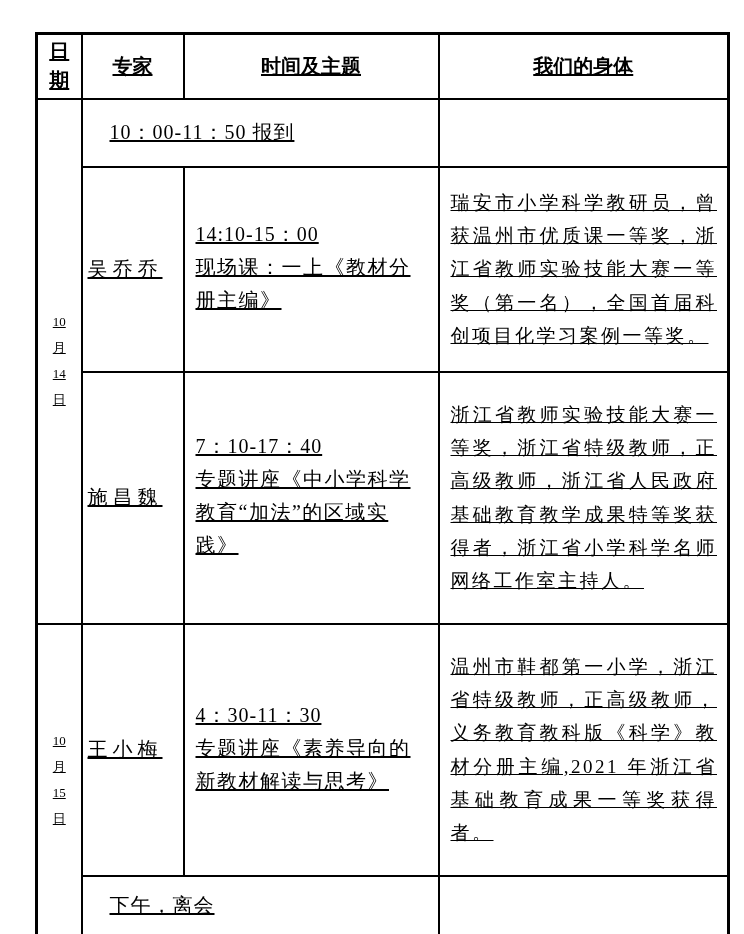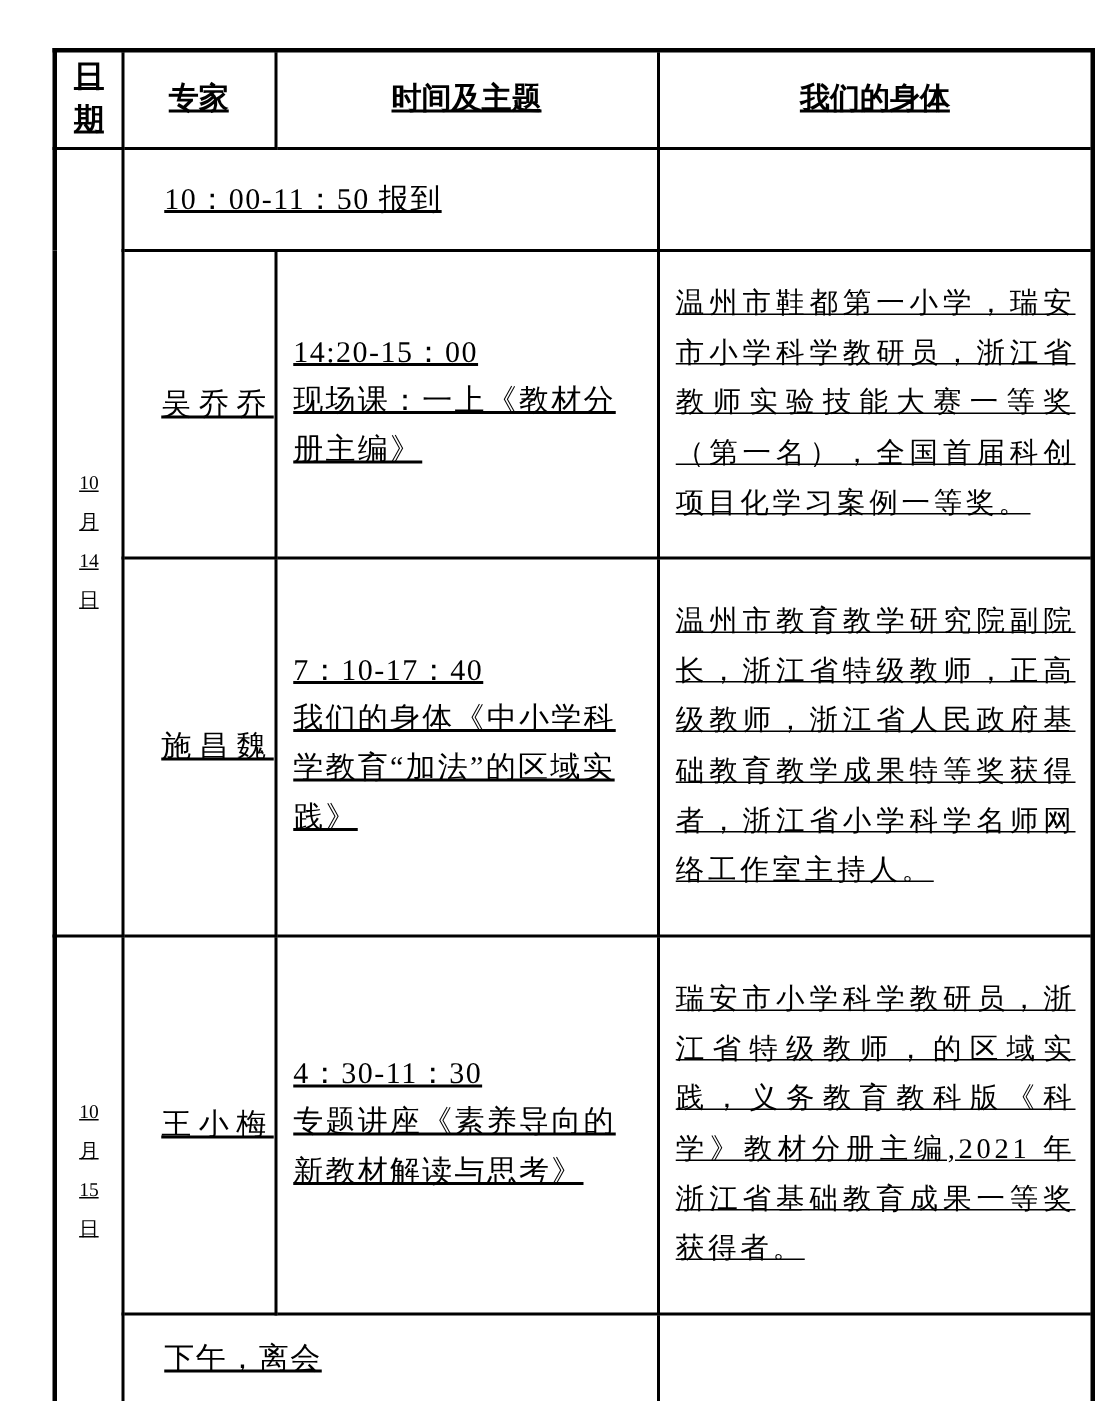--- a/index.html
+++ b/index.html
@@ -46,21 +46,21 @@
     line-height: 1.45;
     padding: 2px 2px;
   }
   td.date-cell {
     text-align: center;
     font-size: 13px;
     line-height: 2.0;
     white-space: pre-line;
   }
   td.expert-cell {
-    text-align: right;
+    text-align: left;
     font-size: 20px;
     letter-spacing: 5px;
     padding-left: 5px;
   }
   td.time-cell {
     text-align: left;
     padding: 8px 10px 8px 11px;
     font-size: 20px;
   }
   .time-line {
@@ -110,44 +110,44 @@
         <td class="date-cell" rowspan="3">10
 月
 14
 日</td>
         <td class="merged-cell" colspan="2">10：00-11：50 报到</td>
         <td class="profile-cell"></td>
       </tr>
       <tr class="r-s1">
         <td class="expert-cell">吴乔乔</td>
         <td class="time-cell">
-          <div class="time-line">14:20-15：00</div>
+          <div class="time-line">14:10-15：00</div>
           <div class="topic-line">现场课：一上《教材分册主编》</div>
         </td>
-        <td class="profile-cell">温州市鞋都第一小学，瑞安市小学科学教研员，浙江省教师实验技能大赛一等奖（第一名），全国首届科创项目化学习案例一等奖。</td>
+        <td class="profile-cell">瑞安市小学科学教研员，曾获温州市优质课一等奖，浙江省教师实验技能大赛一等奖（第一名），全国首届科创项目化学习案例一等奖。</td>
       </tr>
       <tr class="r-s2">
         <td class="expert-cell">施昌魏</td>
         <td class="time-cell">
           <div class="time-line">7：10-17：40</div>
-          <div class="topic-line">我们的身体《中小学科学教育“加法”的区域实践》</div>
+          <div class="topic-line">专题讲座《中小学科学教育“加法”的区域实践》</div>
         </td>
-        <td class="profile-cell">温州市教育教学研究院副院长，浙江省特级教师，正高级教师，浙江省人民政府基础教育教学成果特等奖获得者，浙江省小学科学名师网络工作室主持人。</td>
+        <td class="profile-cell">浙江省教师实验技能大赛一等奖，浙江省特级教师，正高级教师，浙江省人民政府基础教育教学成果特等奖获得者，浙江省小学科学名师网络工作室主持人。</td>
       </tr>
       <tr class="r-s3">
         <td class="date-cell" rowspan="2">10
 月
 15
 日</td>
         <td class="expert-cell">王小梅</td>
         <td class="time-cell">
           <div class="time-line">4：30-11：30</div>
           <div class="topic-line">专题讲座《素养导向的新教材解读与思考》</div>
         </td>
-        <td class="profile-cell">瑞安市小学科学教研员，浙江省特级教师，的区域实践，义务教育教科版《科学》教材分册主编,2021 年浙江省基础教育成果一等奖获得者。</td>
+        <td class="profile-cell">温州市鞋都第一小学，浙江省特级教师，正高级教师，义务教育教科版《科学》教材分册主编,2021 年浙江省基础教育成果一等奖获得者。</td>
       </tr>
       <tr class="r-depart">
         <td class="merged-cell" colspan="2">下午，离会</td>
         <td class="profile-cell"></td>
       </tr>
     </tbody>
   </table>
 </div>
 
 </body></html>

